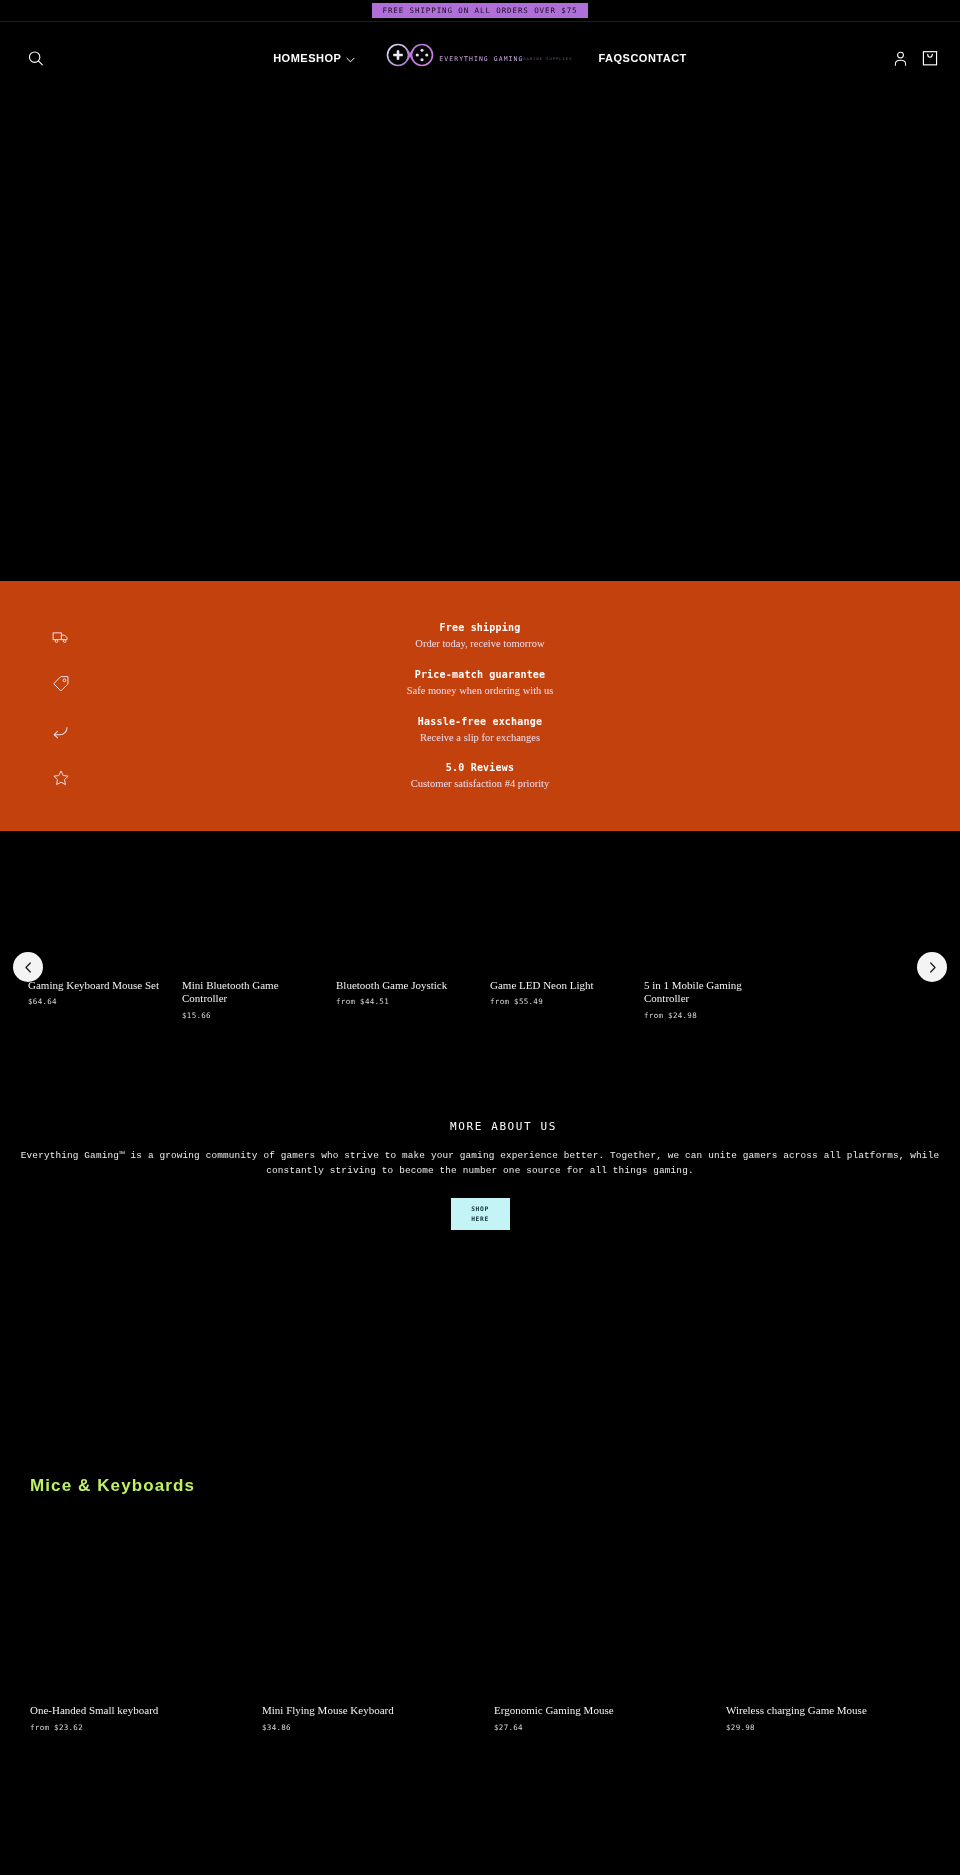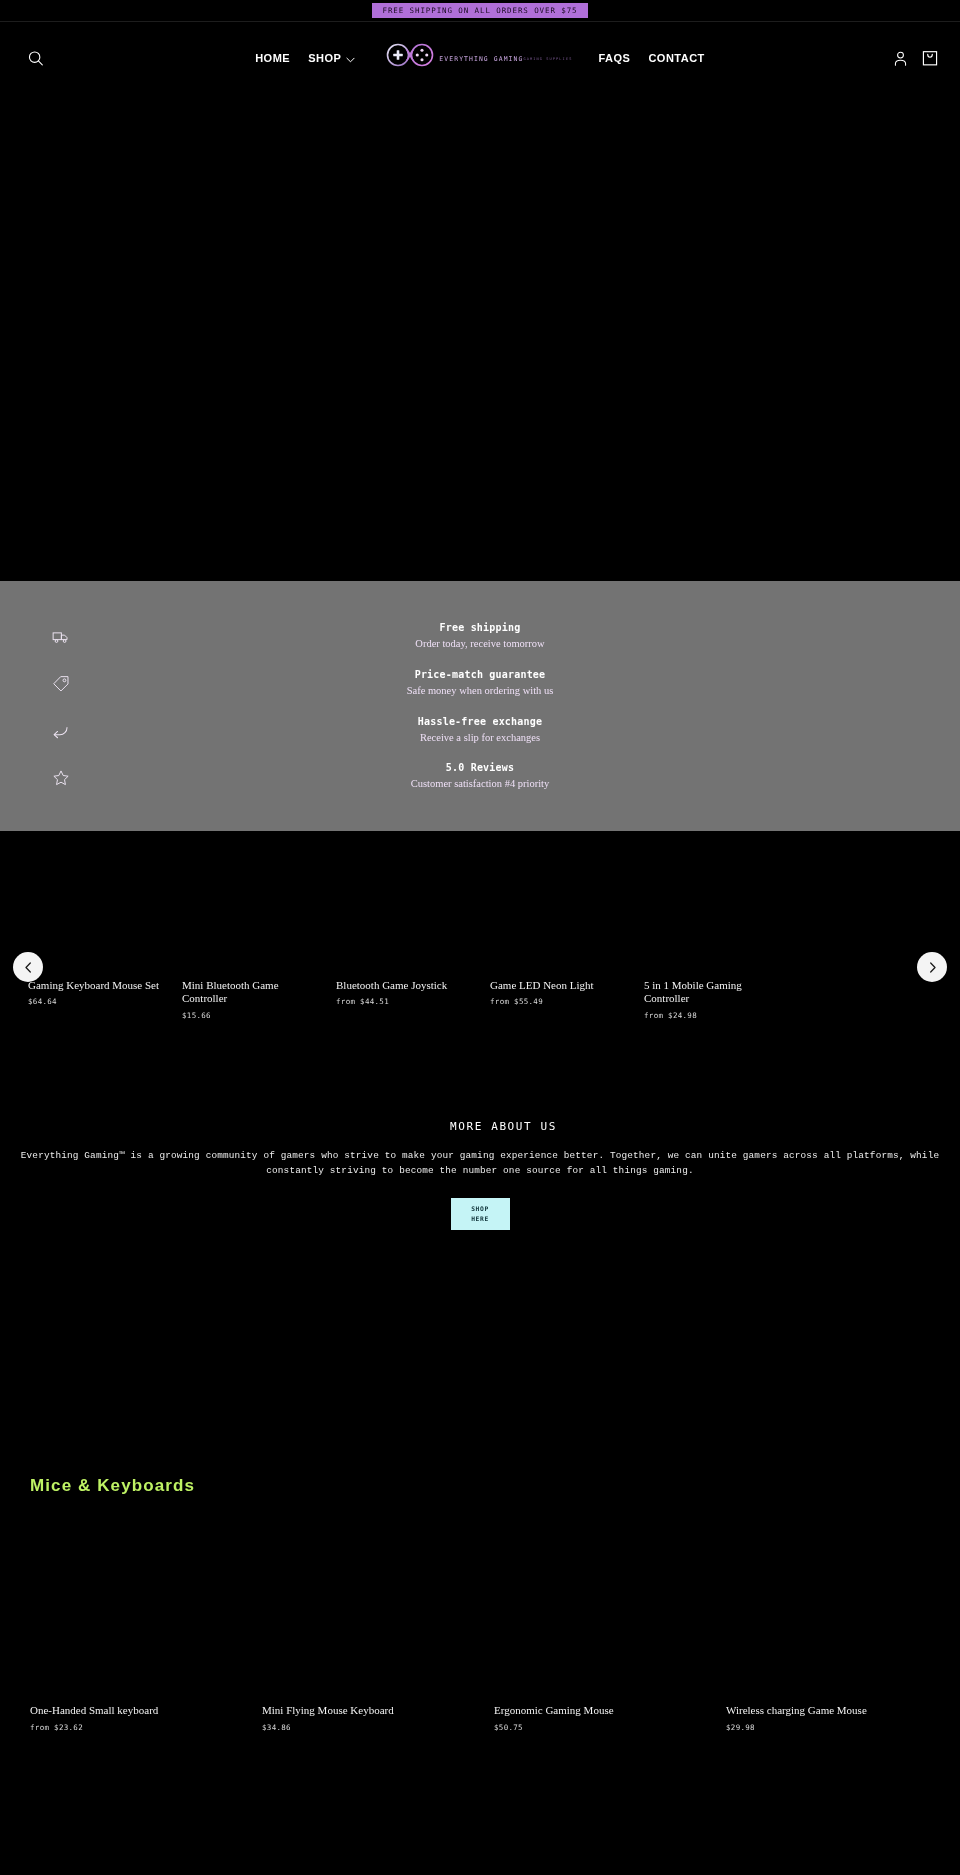--- a/index.html
+++ b/index.html
@@ -31,21 +31,21 @@
   .header{
     position:relative;height:72px;background:#000;
     display:flex;align-items:center;
   }
   .hdr-search{position:absolute;left:27px;top:50%;transform:translateY(-50%);cursor:pointer;}
   .hdr-right{position:absolute;right:22px;top:50%;transform:translateY(-50%);display:flex;align-items:center;gap:14px;}
   .icon-btn{display:flex;align-items:center;justify-content:center;cursor:pointer;}
   .nav-center{
     width:100%;display:flex;align-items:center;justify-content:center;gap:0;
   }
-  .nav-group{display:flex;align-items:center;gap:18px;}
+  .nav-group{display:flex;align-items:center;}
   .nav-link{
     font-family:"Liberation Sans", sans-serif;
     font-size:11px;font-weight:700;letter-spacing:.5px;color:#fff;
     text-decoration:none;cursor:pointer;white-space:nowrap;
   }
   .nav-shop{display:flex;align-items:center;gap:5px;cursor:pointer;}
   .chev{display:block;}
   .logo-wrap{
     margin:0 26px;display:flex;flex-direction:row;align-items:center;
     cursor:pointer;position:relative;top:0px;
@@ -60,21 +60,21 @@
     font-family:"DejaVu Sans Mono", monospace;
     font-size:3.6px;letter-spacing:1.1px;color:#7b5a93;
     margin-top:2px;white-space:nowrap;
   }
 
   
   .hero{height:487px;background:#000;position:relative;}
 
   
   .benefits{
-    background:#737373;height:250px;position:relative;
+    background:#c2410c;height:250px;position:relative;
     display:flex;align-items:center;
   }
   .benefits-icons{
     position:absolute;left:52px;top:0;height:100%;
     display:flex;flex-direction:column;justify-content:center;gap:29px;
     padding-top:2px;
   }
   .b-icon{width:18px;height:18px;display:block;opacity:.95;}
   .benefits-text{
     width:100%;display:flex;flex-direction:column;align-items:center;
@@ -364,21 +364,21 @@
 
       <div class="coll-card">
         <div class="coll-img"></div>
         <div class="coll-title2">Mini Flying Mouse Keyboard</div>
         <div class="coll-price">$34.86</div>
       </div>
 
       <div class="coll-card">
         <div class="coll-img"></div>
         <div class="coll-title2">Ergonomic Gaming Mouse</div>
-        <div class="coll-price">$50.75</div>
+        <div class="coll-price">$27.64</div>
       </div>
 
       <div class="coll-card">
         <div class="coll-img"></div>
         <div class="coll-title2">Wireless charging Game Mouse</div>
         <div class="coll-price">$29.98</div>
       </div>
 
     </div>
   </div>

